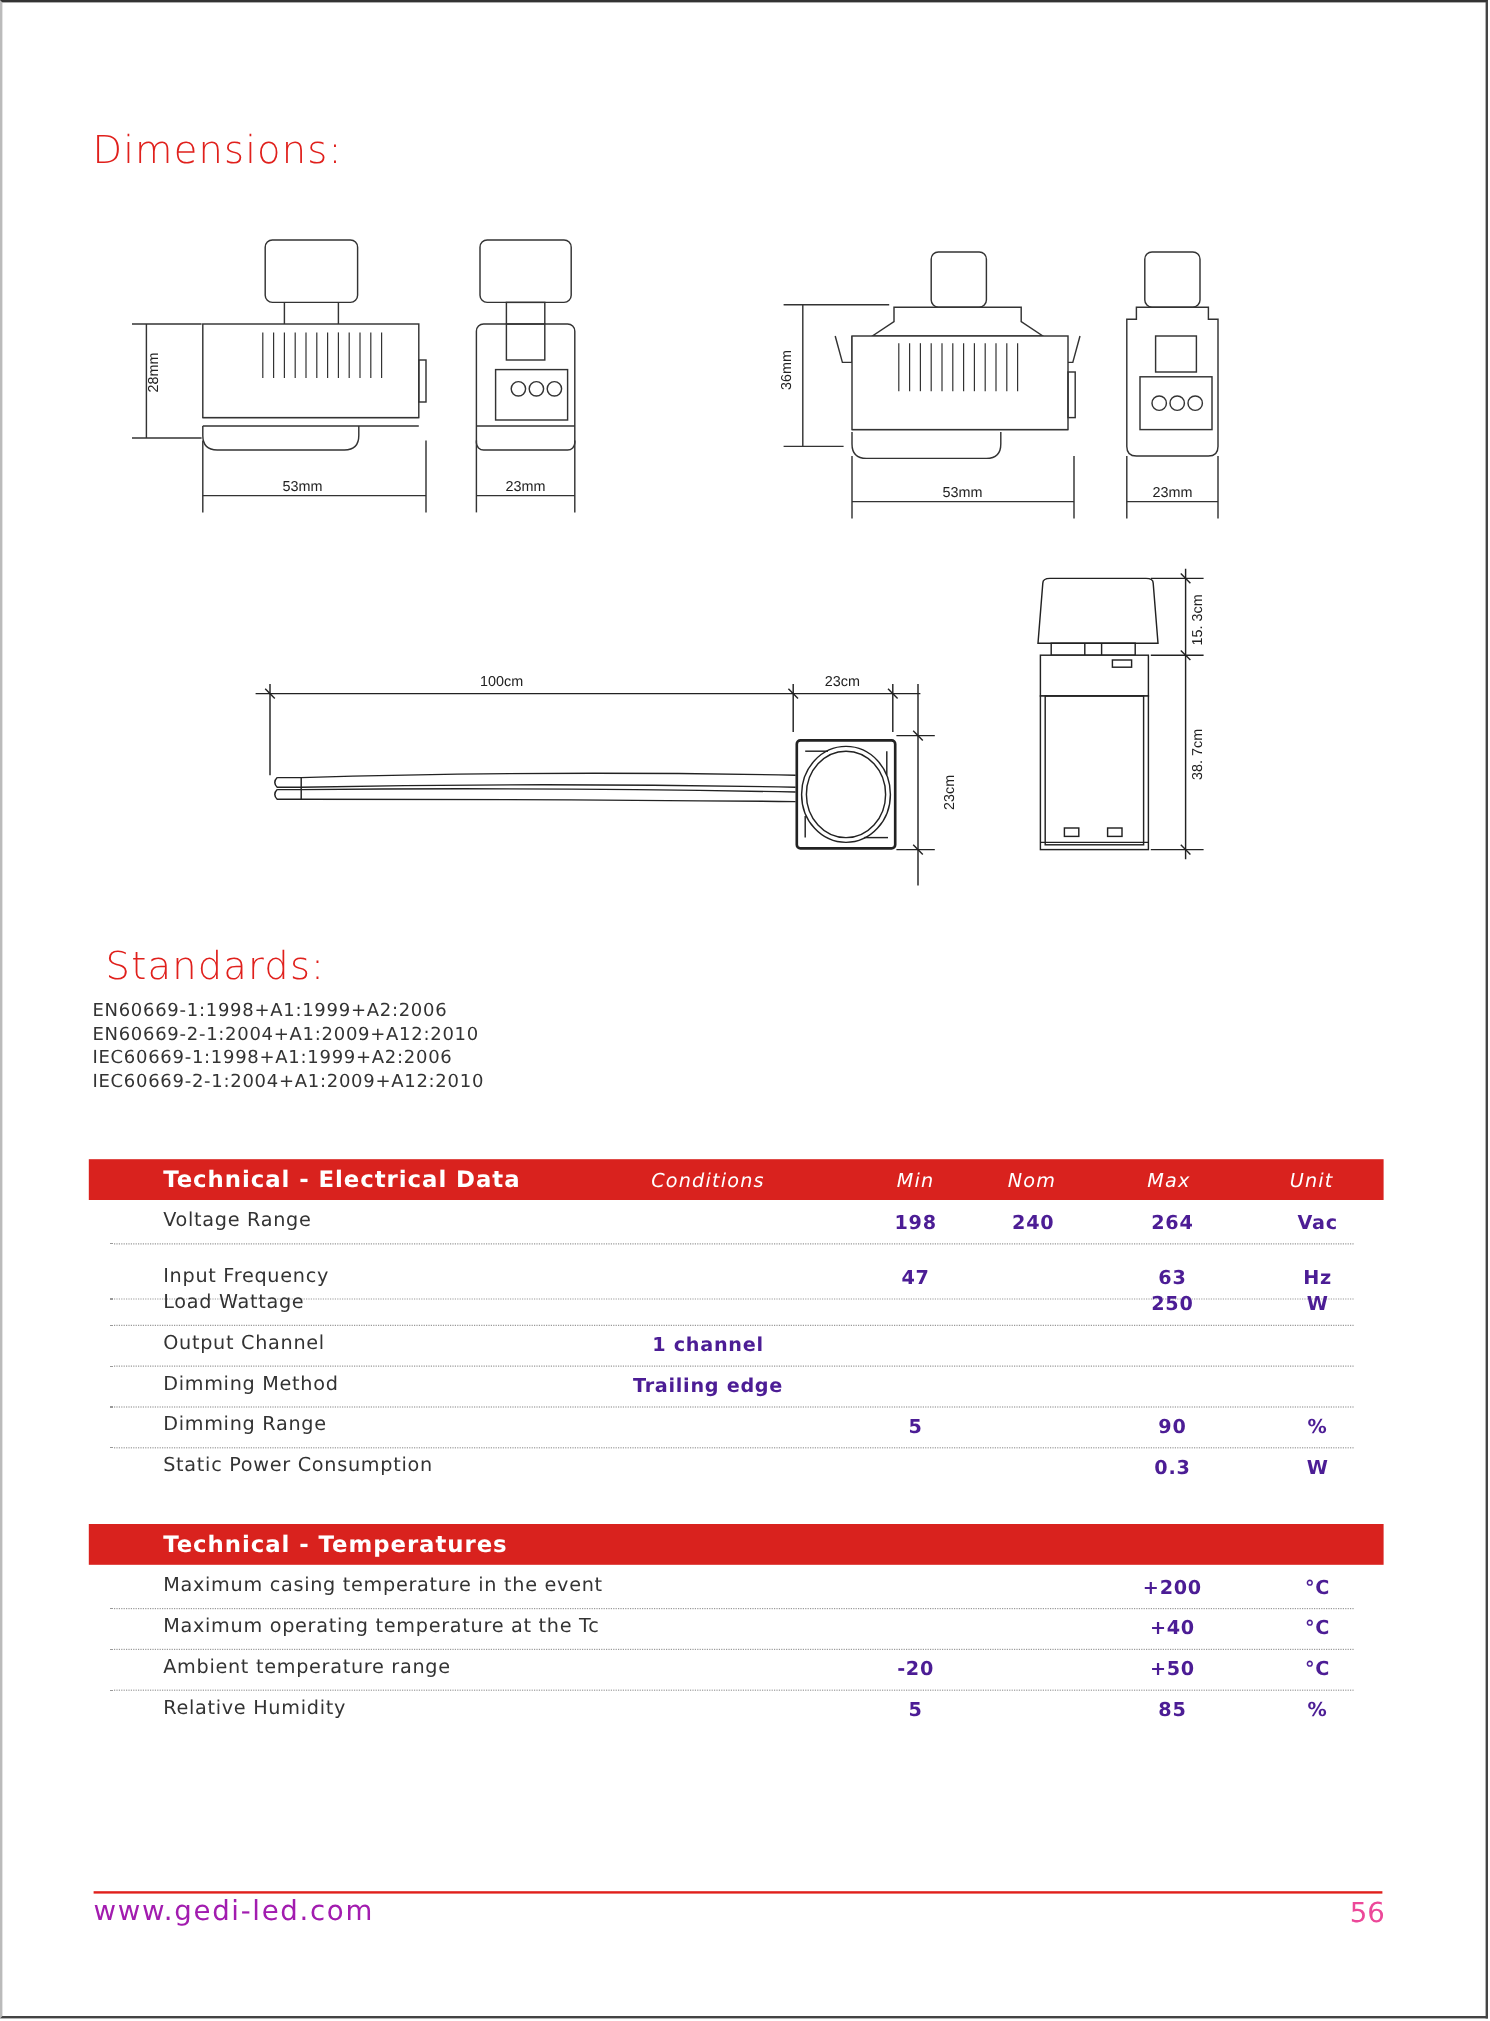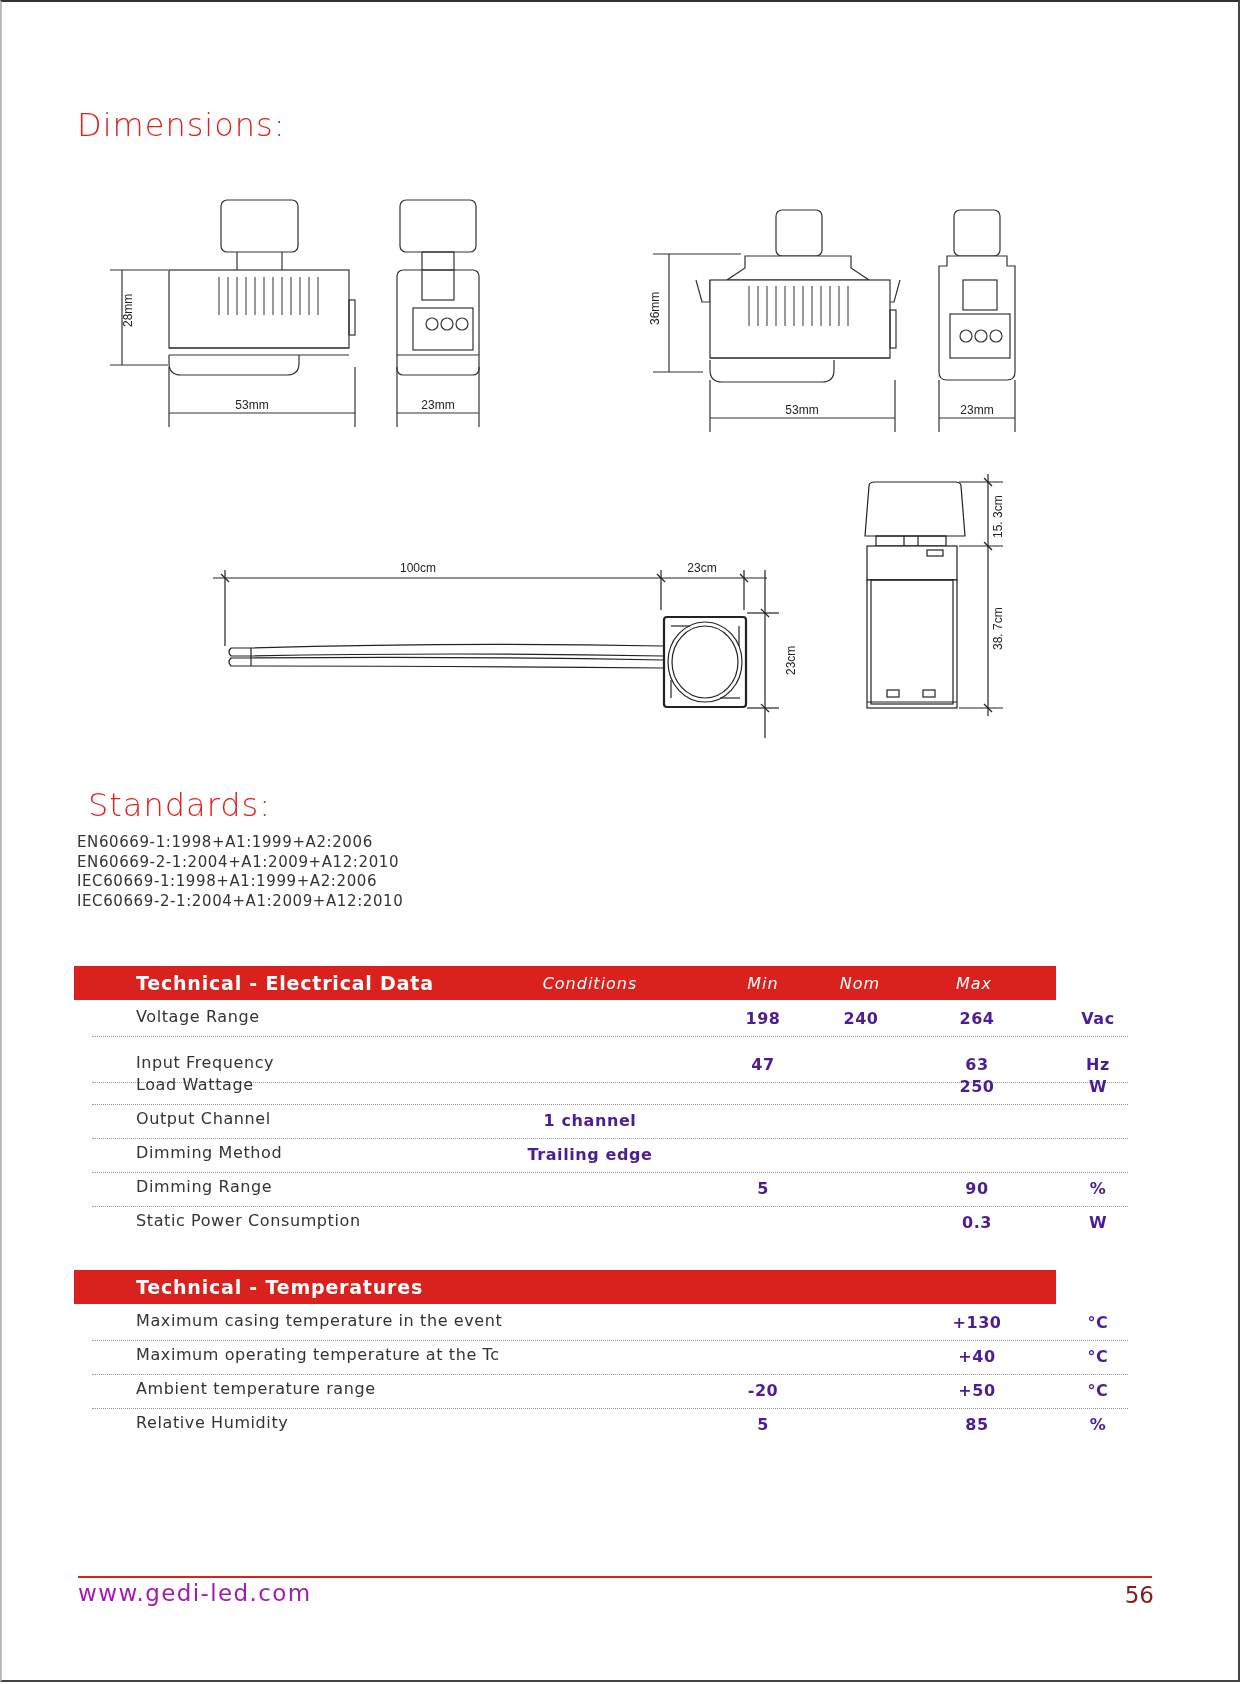--- a/index.html
+++ b/index.html
@@ -11,33 +11,33 @@
   .heading { position: absolute; color: #e0201c; font-family: "DejaVu Sans", sans-serif;
              font-weight: 300; font-size: 32px; letter-spacing: 1px; }
   #dim-title { left: 77px; top: 106px; }
   #std-title { left: 76px; top: 786px; margin-left: 12px; }
   .std-list { position: absolute; left: 77px; top: 833px; font-size: 15px; line-height: 19.5px;
               color: #333; letter-spacing: 0.6px; }
   .std-list div { white-space: nowrap; }
   .drawing { position: absolute; }
   .drawing svg { display: block; }
   .dimlabel { font-family: "Liberation Sans", sans-serif; font-size: 12px; fill: #222; }
-  .bar { position: absolute; left: 74px; width: 982px; height: 34px; background: #d9221e; color: #fff; }
+  .bar { position: absolute; left: 74px; width: 1079px; height: 34px; background: #d9221e; color: #fff; }
   .bar .title { position: absolute; left: 62px; top: 6px; font-size: 19px; font-weight: bold; letter-spacing: 0.8px; }
   .bar .col { position: absolute; top: 8px; font-size: 16px; font-style: italic; letter-spacing: 1px;
               transform: translateX(-50%); white-space: nowrap; font-weight: 300; }
   .row { position: absolute; left: 92px; width: 1036px; height: 34px;
          border-bottom: 1.5px dotted #999; }
   .row.last { border-bottom: none; }
   .row .label { position: absolute; left: 44px; top: 5px; font-size: 16px; letter-spacing: 0.6px; color: #333; white-space: nowrap; }
   .row .cell { position: absolute; top: 7px; font-size: 16px; color: #4c1d95; transform: translateX(-50%);
                white-space: nowrap; letter-spacing: 0.6px; font-weight: bold; }
   .footer-line { position: absolute; left: 78px; top: 1576px; width: 1074px; height: 2px; background: #e0201c; }
   .footer-url { position: absolute; left: 78px; top: 1580px; font-size: 23px; letter-spacing: 1.4px; color: #a21caf; }
-  .page-no { position: absolute; right: 88px; top: 1582px; font-size: 23px; color: #7f1d1d; }
+  .page-no { position: absolute; right: 88px; top: 1582px; font-size: 23px; color: #ec4899; }
 </style>
 </head>
 <body>
 
 <div class="frame"></div>
 
 <div id="dim-title" class="heading">Dimensions:</div>
 
 <div class="drawing" style="left:110px; top:195px;">
 <svg width="380" height="235" viewBox="0 0 380 235" fill="none" stroke="#333" stroke-width="1.2">
@@ -268,21 +268,21 @@
     </div>
   </div>
 
 <div class="bar" style="top:1270px;">
   <span class="title">Technical - Temperatures</span>
 </div>
 <div id="temp-rows">
     <div class="row" style="top: 1306px;">
       <span class="label">Maximum casing temperature in the event</span>
       <span class="cell" style="left: 671px;"></span>
-      <span class="cell" style="left: 885px;">+130</span>
+      <span class="cell" style="left: 885px;">+200</span>
       <span class="cell" style="left: 1006px;">°C</span>
     </div>
     <div class="row" style="top: 1340px;">
       <span class="label">Maximum operating temperature at the Tc</span>
       <span class="cell" style="left: 671px;"></span>
       <span class="cell" style="left: 885px;">+40</span>
       <span class="cell" style="left: 1006px;">°C</span>
     </div>
     <div class="row" style="top: 1374px;">
       <span class="label">Ambient temperature range</span>

